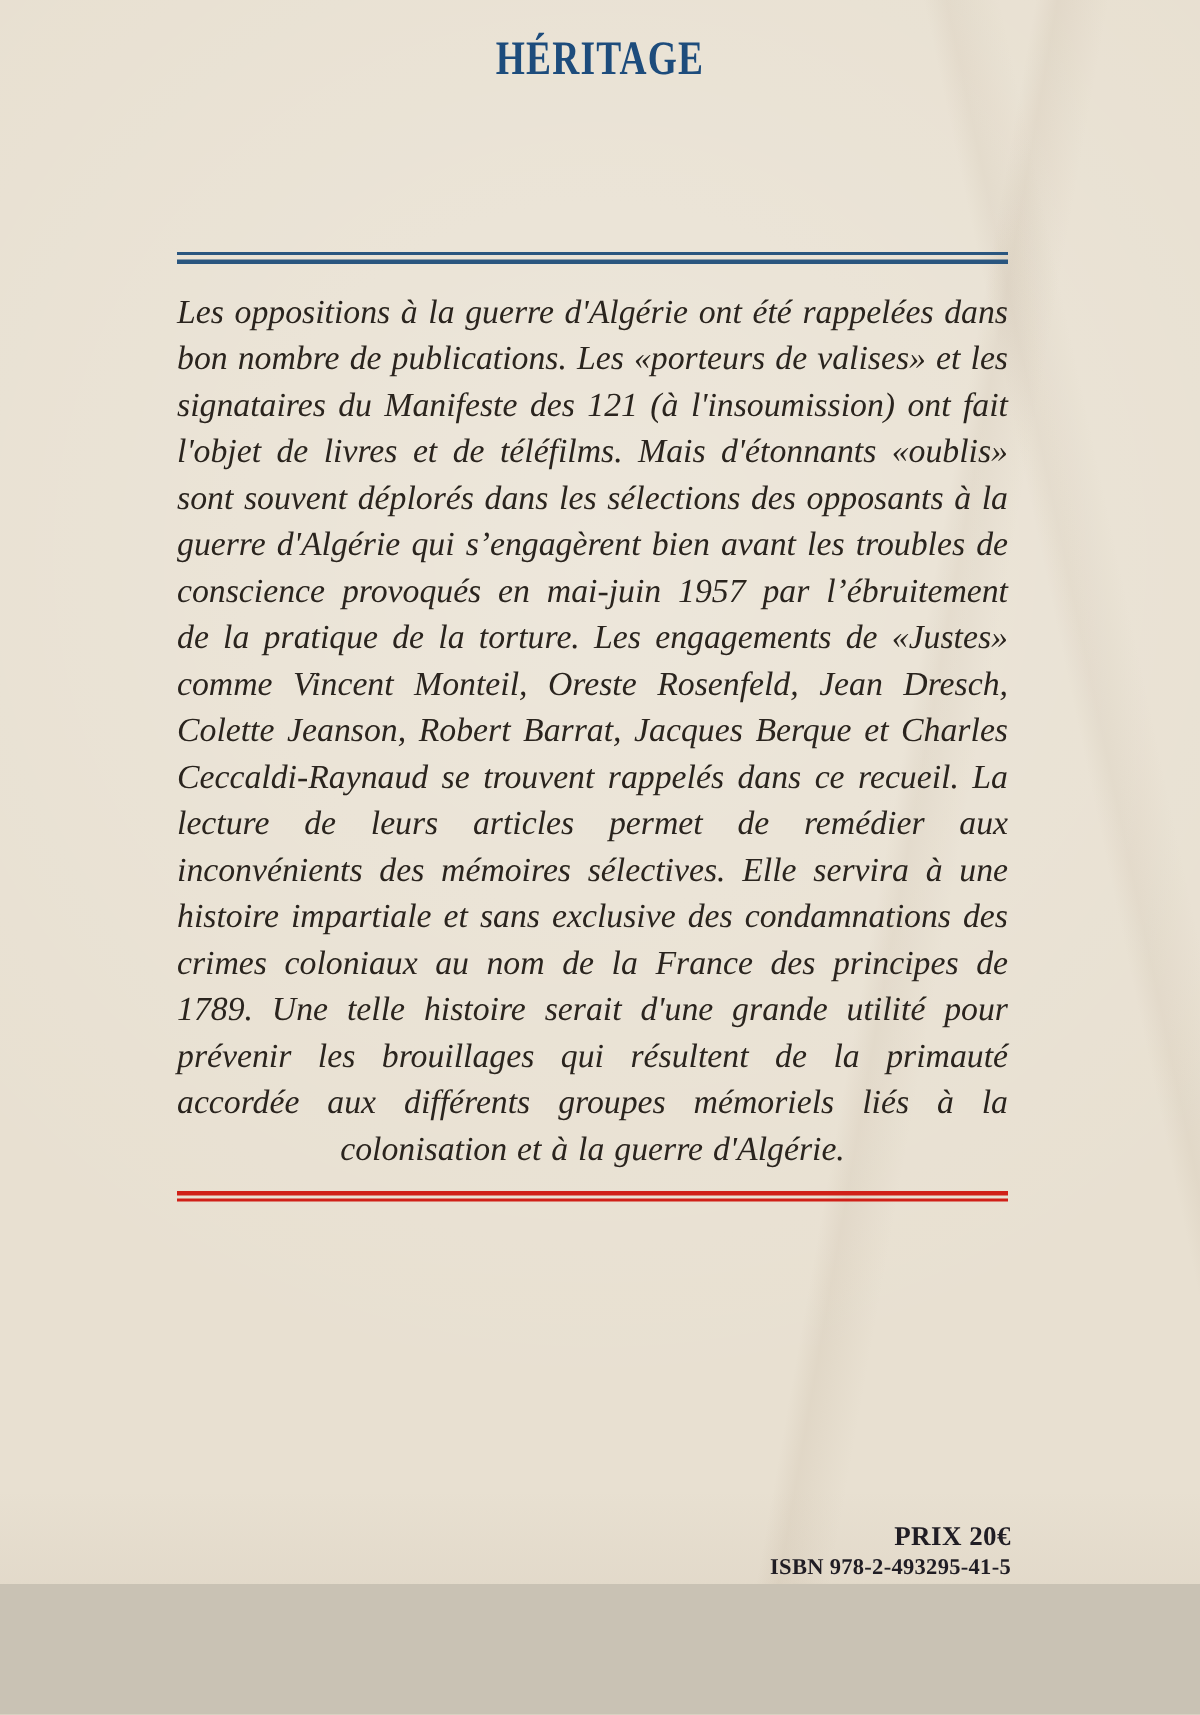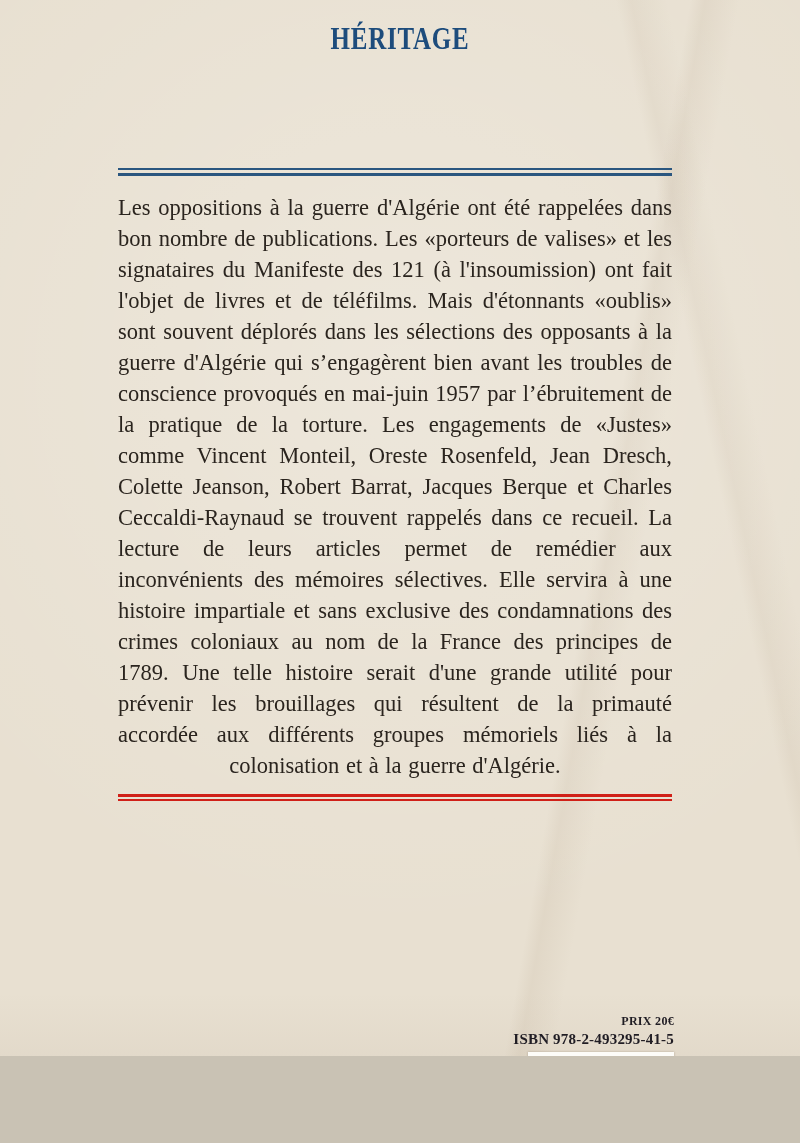--- a/index.html
+++ b/index.html
@@ -32,26 +32,27 @@
   
   .blurb-wrap{position:absolute;left:118px;top:168px;width:554px;}
   .rule-blue{height:3px;border-top:2px solid #2a567f;border-bottom:3px solid #2a567f;}
   .synopsis{
     margin:16px 0 0 0;
     font-size:22.5px;line-height:31px;
     color:#2a241e;
     text-align:justify;
     text-align-last:center;
     word-spacing:1px;
+    font-style:italic;
   }
   .rule-red{margin-top:13px;height:2px;border-top:3px solid #d02018;border-bottom:2px solid #d02018;}
 
   
   .footer-block{position:absolute;top:1014px;right:126px;text-align:right;color:#201d24;}
-  .price{font-size:12px;font-weight:bold;letter-spacing:0.3px;margin:0;}
+  .price{font-size:18px;font-weight:bold;letter-spacing:0.3px;margin:0;}
   .isbn{font-size:15px;font-weight:bold;letter-spacing:0.2px;margin:2px 0 0 12px;}
   .barcode{
     margin-top:4px;margin-left:auto;
     width:120px;height:57px;
     background:#fdfcf8;
     padding:4px 5px 3px 21px;
     box-shadow:0 0 2px rgba(90,75,55,0.35);
   }
   .bars{
     position:relative;height:40px;

